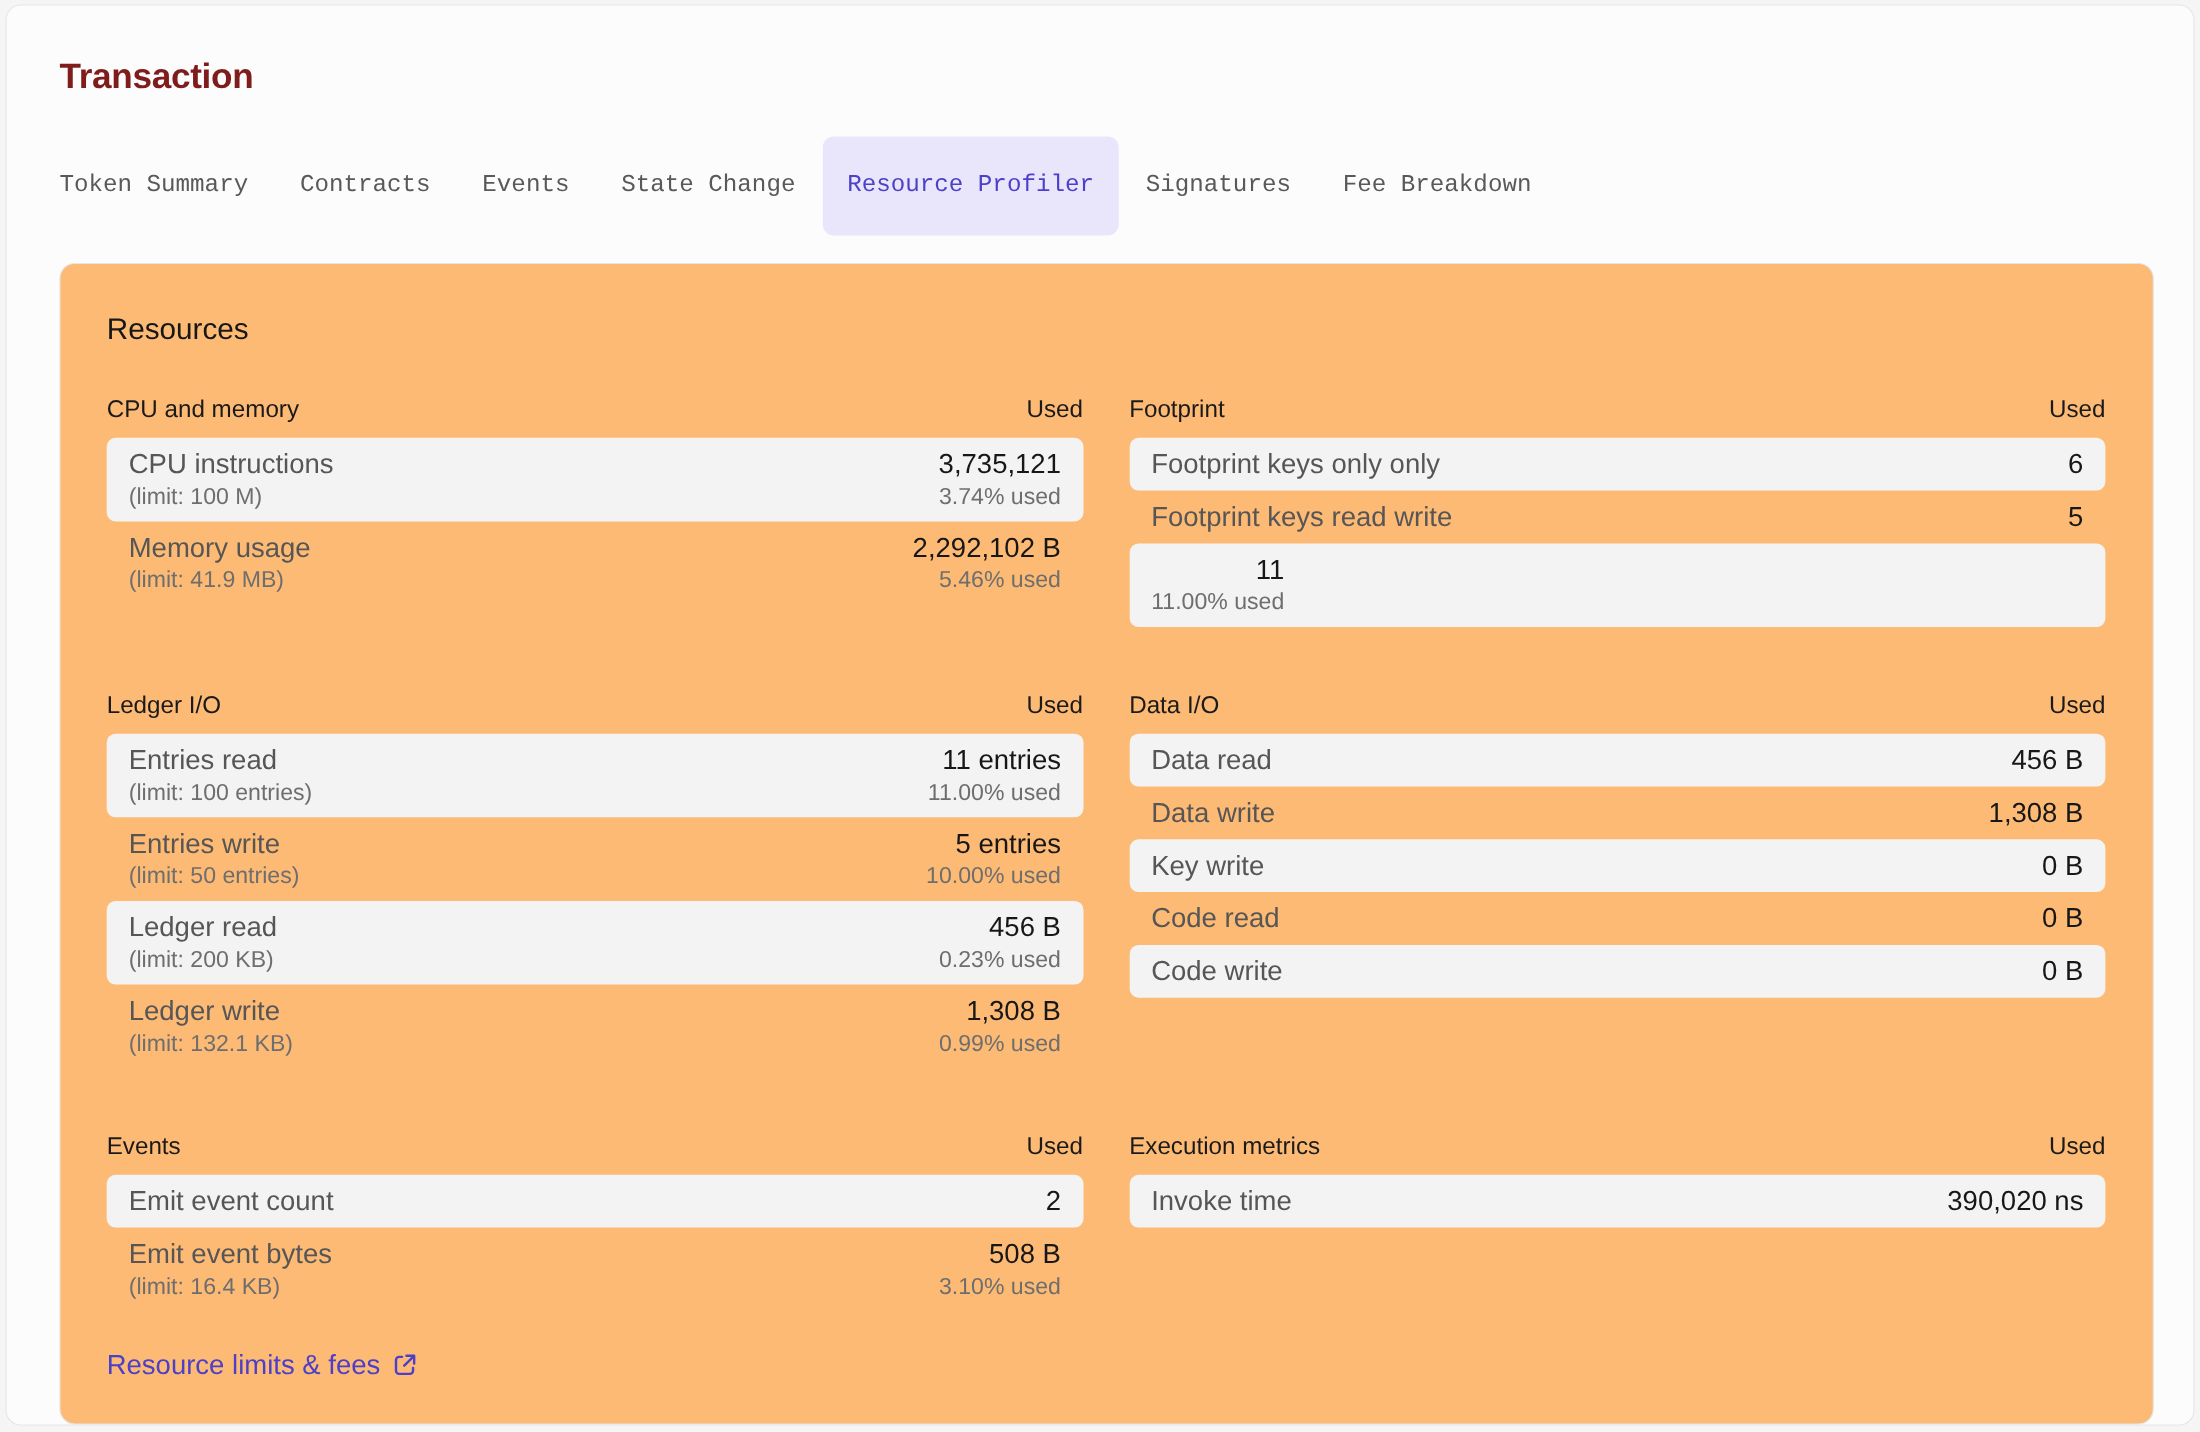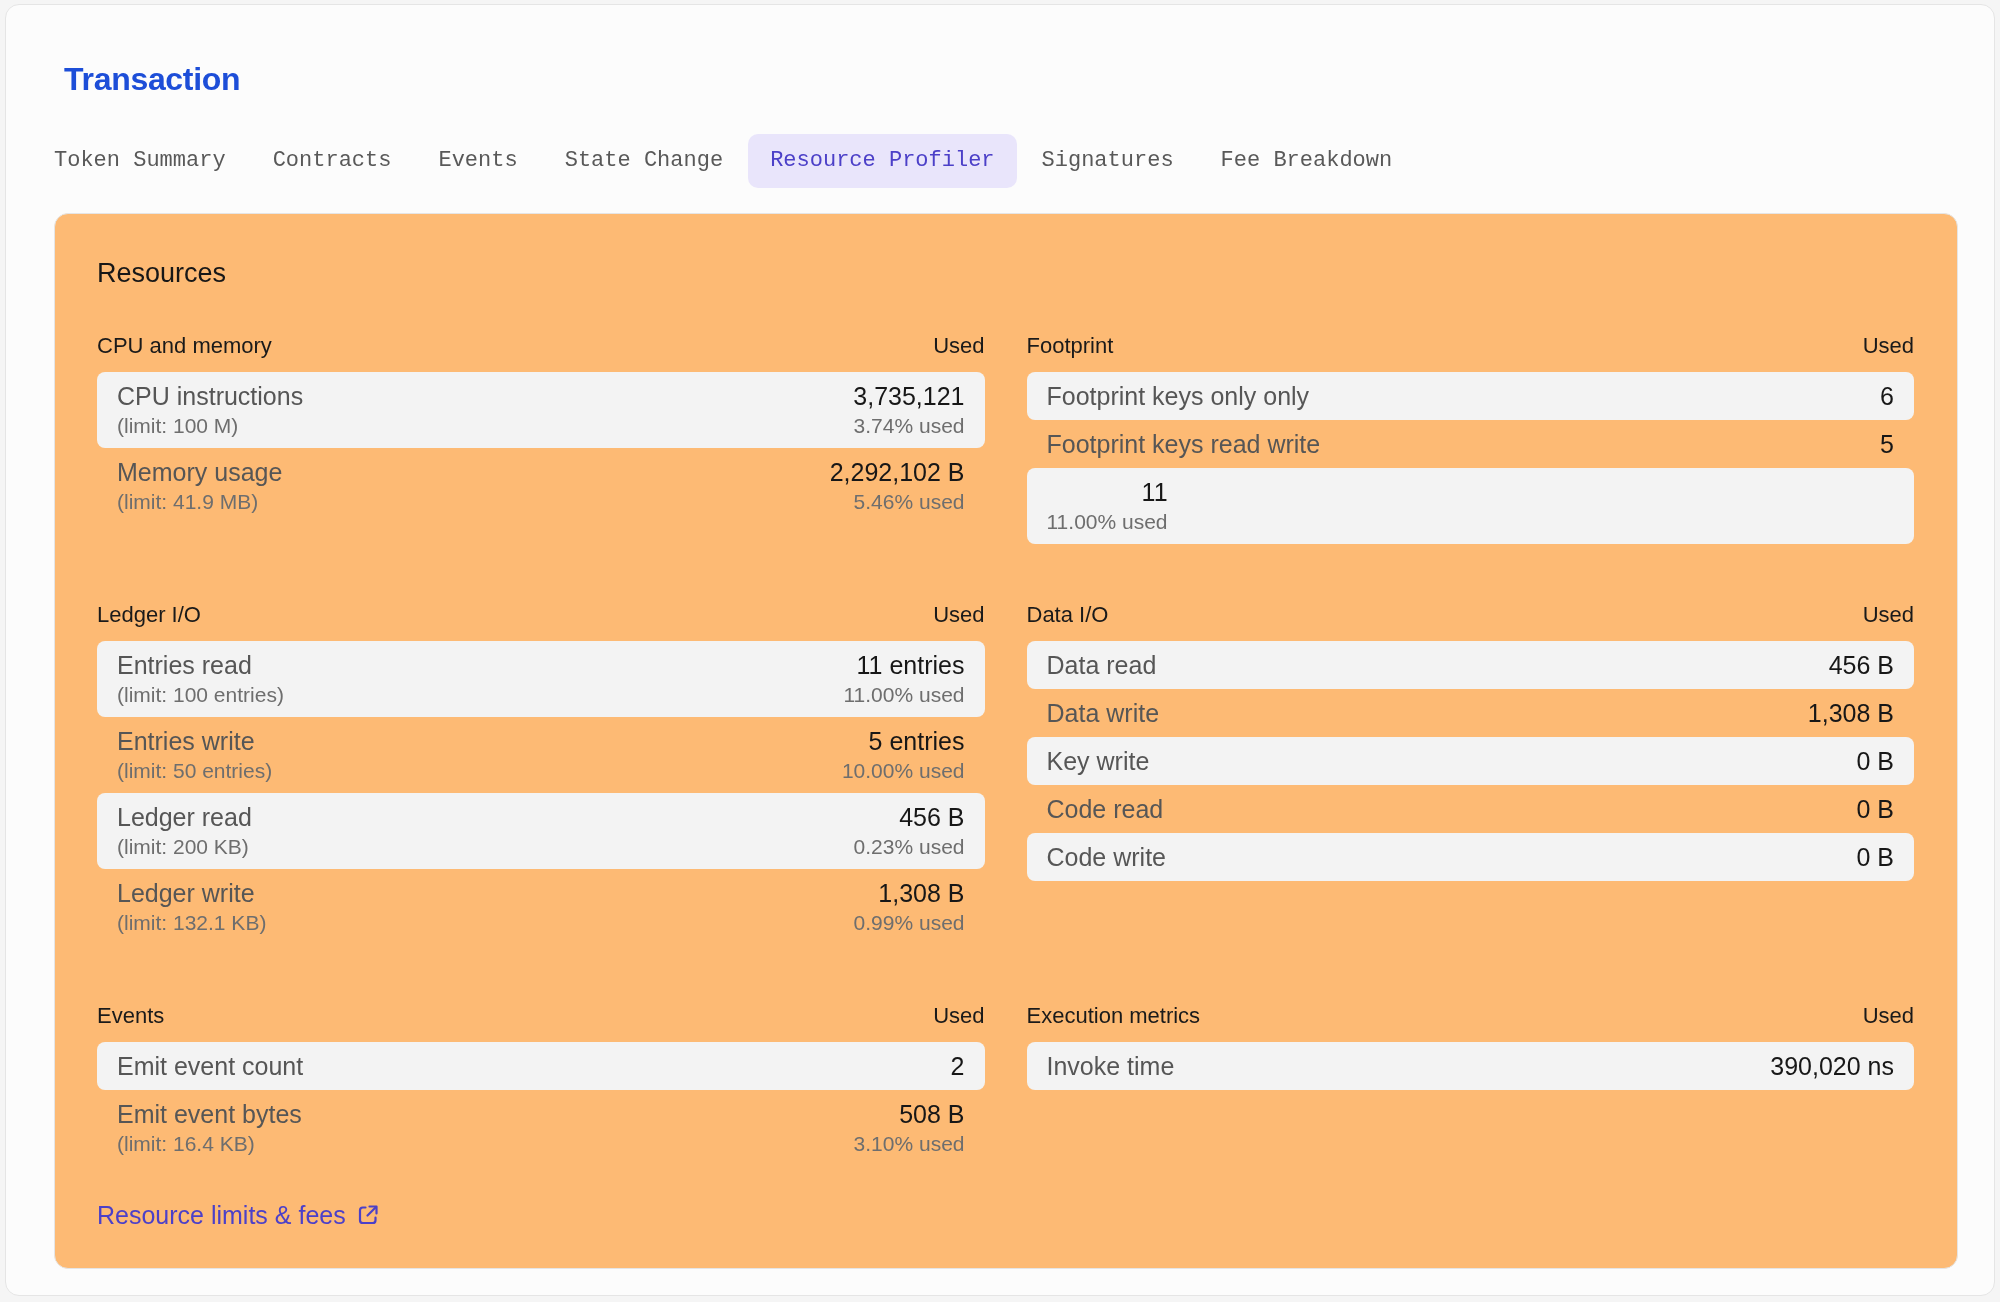--- a/index.html
+++ b/index.html
@@ -10,27 +10,27 @@
     color:#1a1a1a;
     -webkit-font-smoothing:antialiased;
   }
   .page{position:relative;width:2000px;height:1302px;}
   .outer-card{
     position:absolute;left:5px;top:4px;width:1990px;height:1292px;
     box-sizing:border-box;background:#fcfcfc;
     border:1px solid #e5e5e5;border-radius:14px;
     padding:46px 48px 0 48px;
   }
-  .page-title{margin:10px;font-size:32px;font-weight:700;color:#1d4ed8;letter-spacing:-0.3px;}
+  .page-title{margin:0;font-size:32px;font-weight:700;color:#7f1d1d;letter-spacing:-0.3px;}
   .tabs{display:flex;align-items:center;gap:47px;margin-top:36px;}
   .tab{font-size:22px;line-height:1;color:#595959;padding:16px 0;white-space:nowrap;cursor:pointer;border-radius:10px;font-family:Liberation Mono, monospace;}
   .tab.active{
     background:var(--accent-bg,#e9e5fb);
     color:var(--accent,#4c40c8);
-    padding:16px 22px;margin:0 -22px;
+    padding:34px 22px;margin:0 -22px;
   }
   .resources-card{
     margin-top:25px;width:1904px;height:1056px;box-sizing:border-box;
     background:#fdba74;border:1px solid #e5e5e5;border-radius:14px;
     padding:44px 43px 0 42px;
   }
   .resources-heading{margin:0 0 44px 0;font-size:27px;font-weight:400;color:#171717;}
   .grid{display:grid;grid-template-columns:1fr 1fr;column-gap:42px;row-gap:58px;align-items:start;}
   .sec-head{display:flex;justify-content:space-between;align-items:baseline;margin-bottom:13px;}
   .sec-title,.sec-used{font-size:22px;color:#1a1a1a;line-height:26px;}

